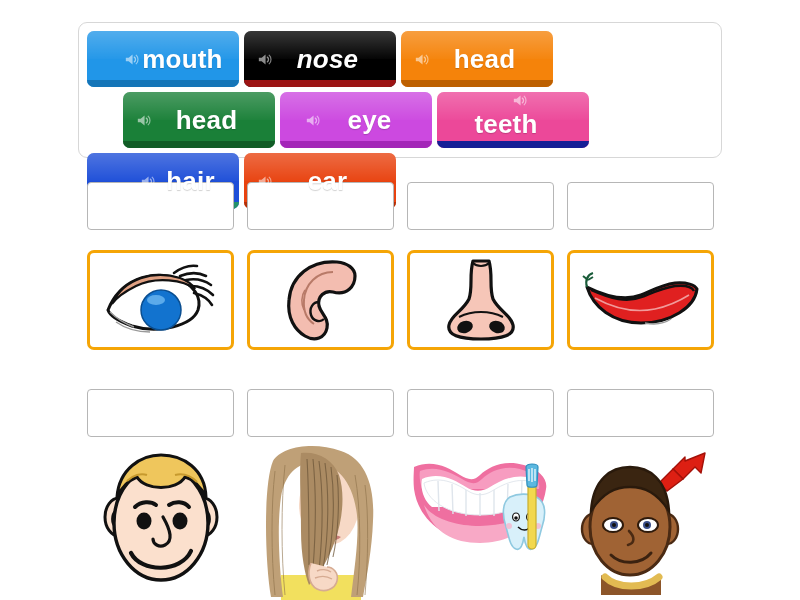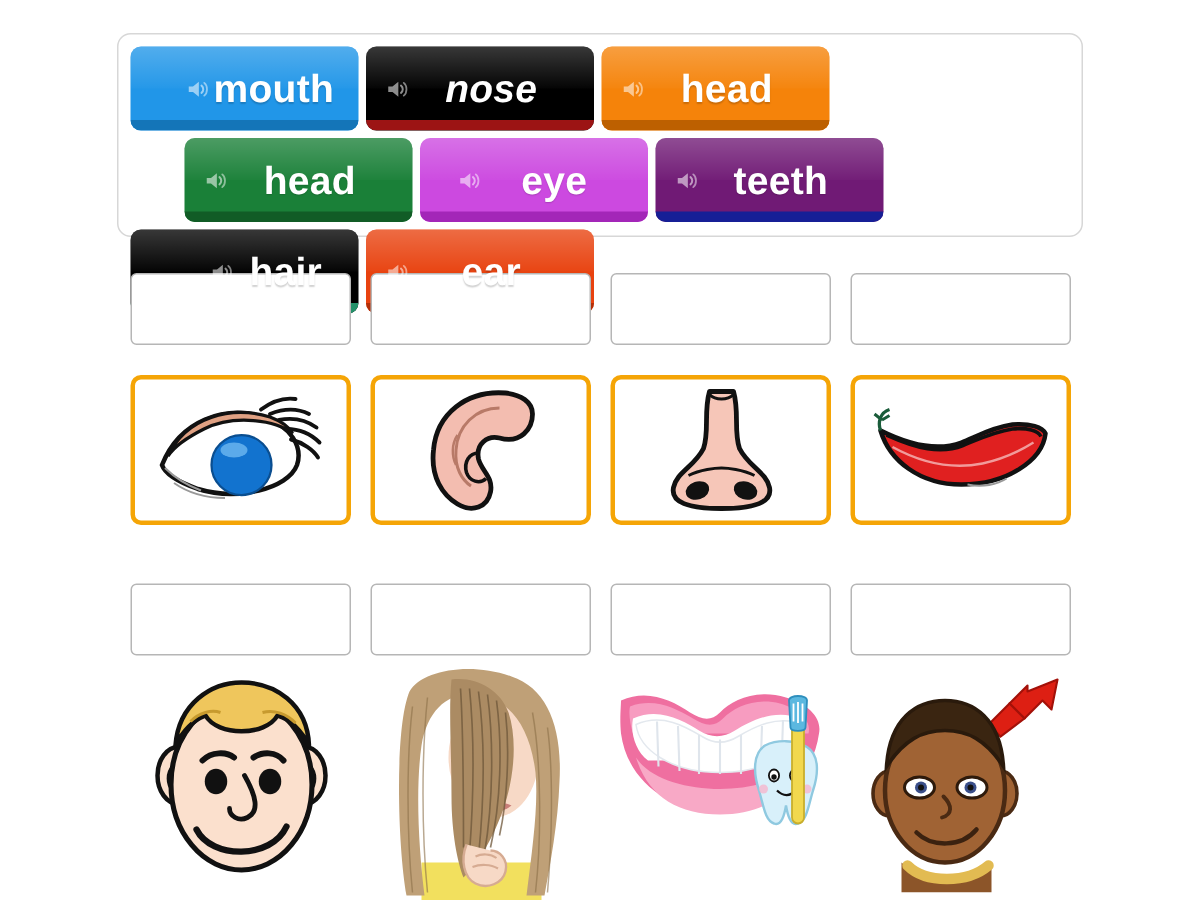--- a/index.html
+++ b/index.html
@@ -214,33 +214,33 @@
           <span class="spk">
             <svg viewBox="0 0 24 24" aria-hidden="true">
               <path d="M4 9.5 L4 14.5 L8 14.5 L13.5 19 L13.5 5 L8 9.5 Z" fill="#ffffff"></path>
               <path d="M16 8.6 C18.2 10.2 18.2 13.8 16 15.4" fill="none" stroke="#ffffff" stroke-width="1.9" stroke-linecap="round"></path>
               <path d="M18.6 6 C22 8.6 22 15.4 18.6 18" fill="none" stroke="#ffffff" stroke-width="1.7" stroke-linecap="round" opacity="0.9"></path>
             </svg>
           </span>
           <span class="word-label">eye</span>
           <span class="lip" style="background: rgb(163, 38, 184);"></span>
         </div>
-        <div class="word-tile" style="background: #701a75;">
+        <div class="word-tile" style="background: #ec4899; flex-direction: column;">
           <span class="sheen"></span>
           <span class="spk">
             <svg viewBox="0 0 24 24" aria-hidden="true">
               <path d="M4 9.5 L4 14.5 L8 14.5 L13.5 19 L13.5 5 L8 9.5 Z" fill="#ffffff"></path>
               <path d="M16 8.6 C18.2 10.2 18.2 13.8 16 15.4" fill="none" stroke="#ffffff" stroke-width="1.9" stroke-linecap="round"></path>
               <path d="M18.6 6 C22 8.6 22 15.4 18.6 18" fill="none" stroke="#ffffff" stroke-width="1.7" stroke-linecap="round" opacity="0.9"></path>
             </svg>
           </span>
           <span class="word-label">teeth</span>
           <span class="lip" style="background: rgb(22, 31, 150);"></span>
         </div>
-        <div class="word-tile" style="background: #000000; padding-left: 40px;">
+        <div class="word-tile" style="background: #1d4ed8; padding-left: 40px;">
           <span class="sheen"></span>
           <span class="spk">
             <svg viewBox="0 0 24 24" aria-hidden="true">
               <path d="M4 9.5 L4 14.5 L8 14.5 L13.5 19 L13.5 5 L8 9.5 Z" fill="#ffffff"></path>
               <path d="M16 8.6 C18.2 10.2 18.2 13.8 16 15.4" fill="none" stroke="#ffffff" stroke-width="1.9" stroke-linecap="round"></path>
               <path d="M18.6 6 C22 8.6 22 15.4 18.6 18" fill="none" stroke="#ffffff" stroke-width="1.7" stroke-linecap="round" opacity="0.9"></path>
             </svg>
           </span>
           <span class="word-label">hair</span>
           <span class="lip" style="background: rgb(36, 145, 106);"></span>

